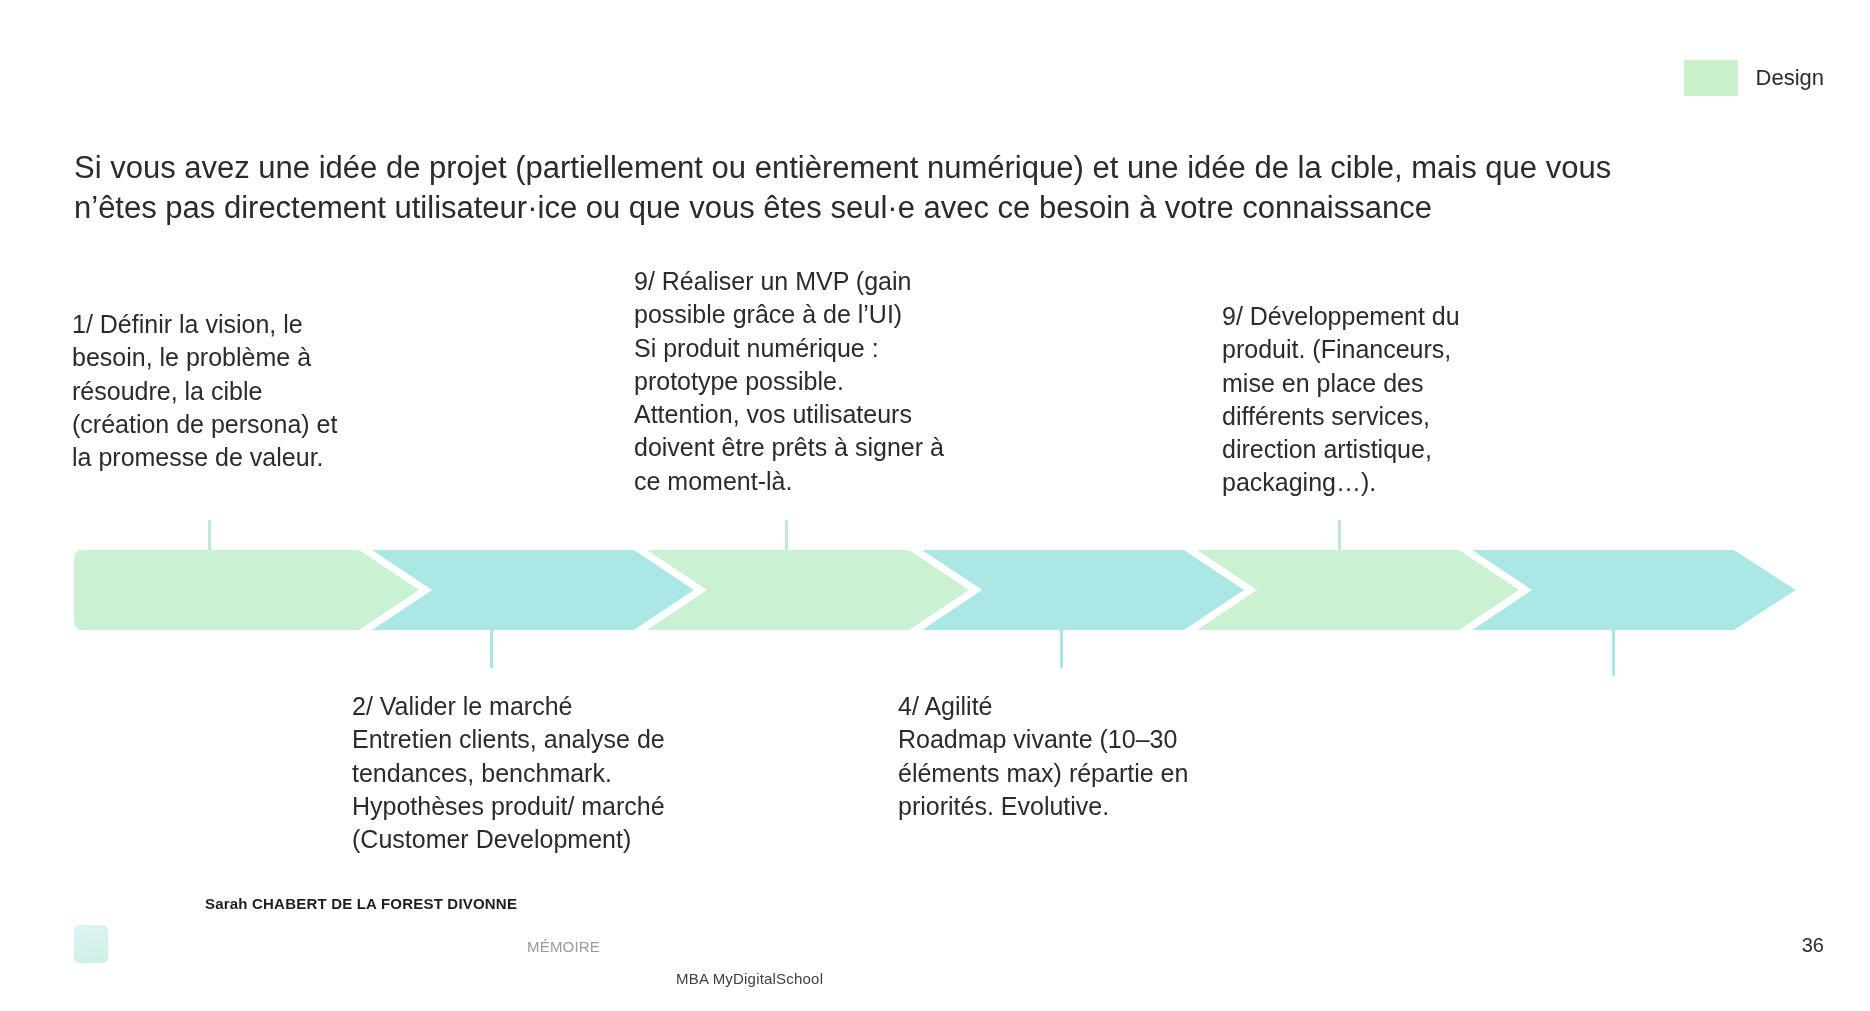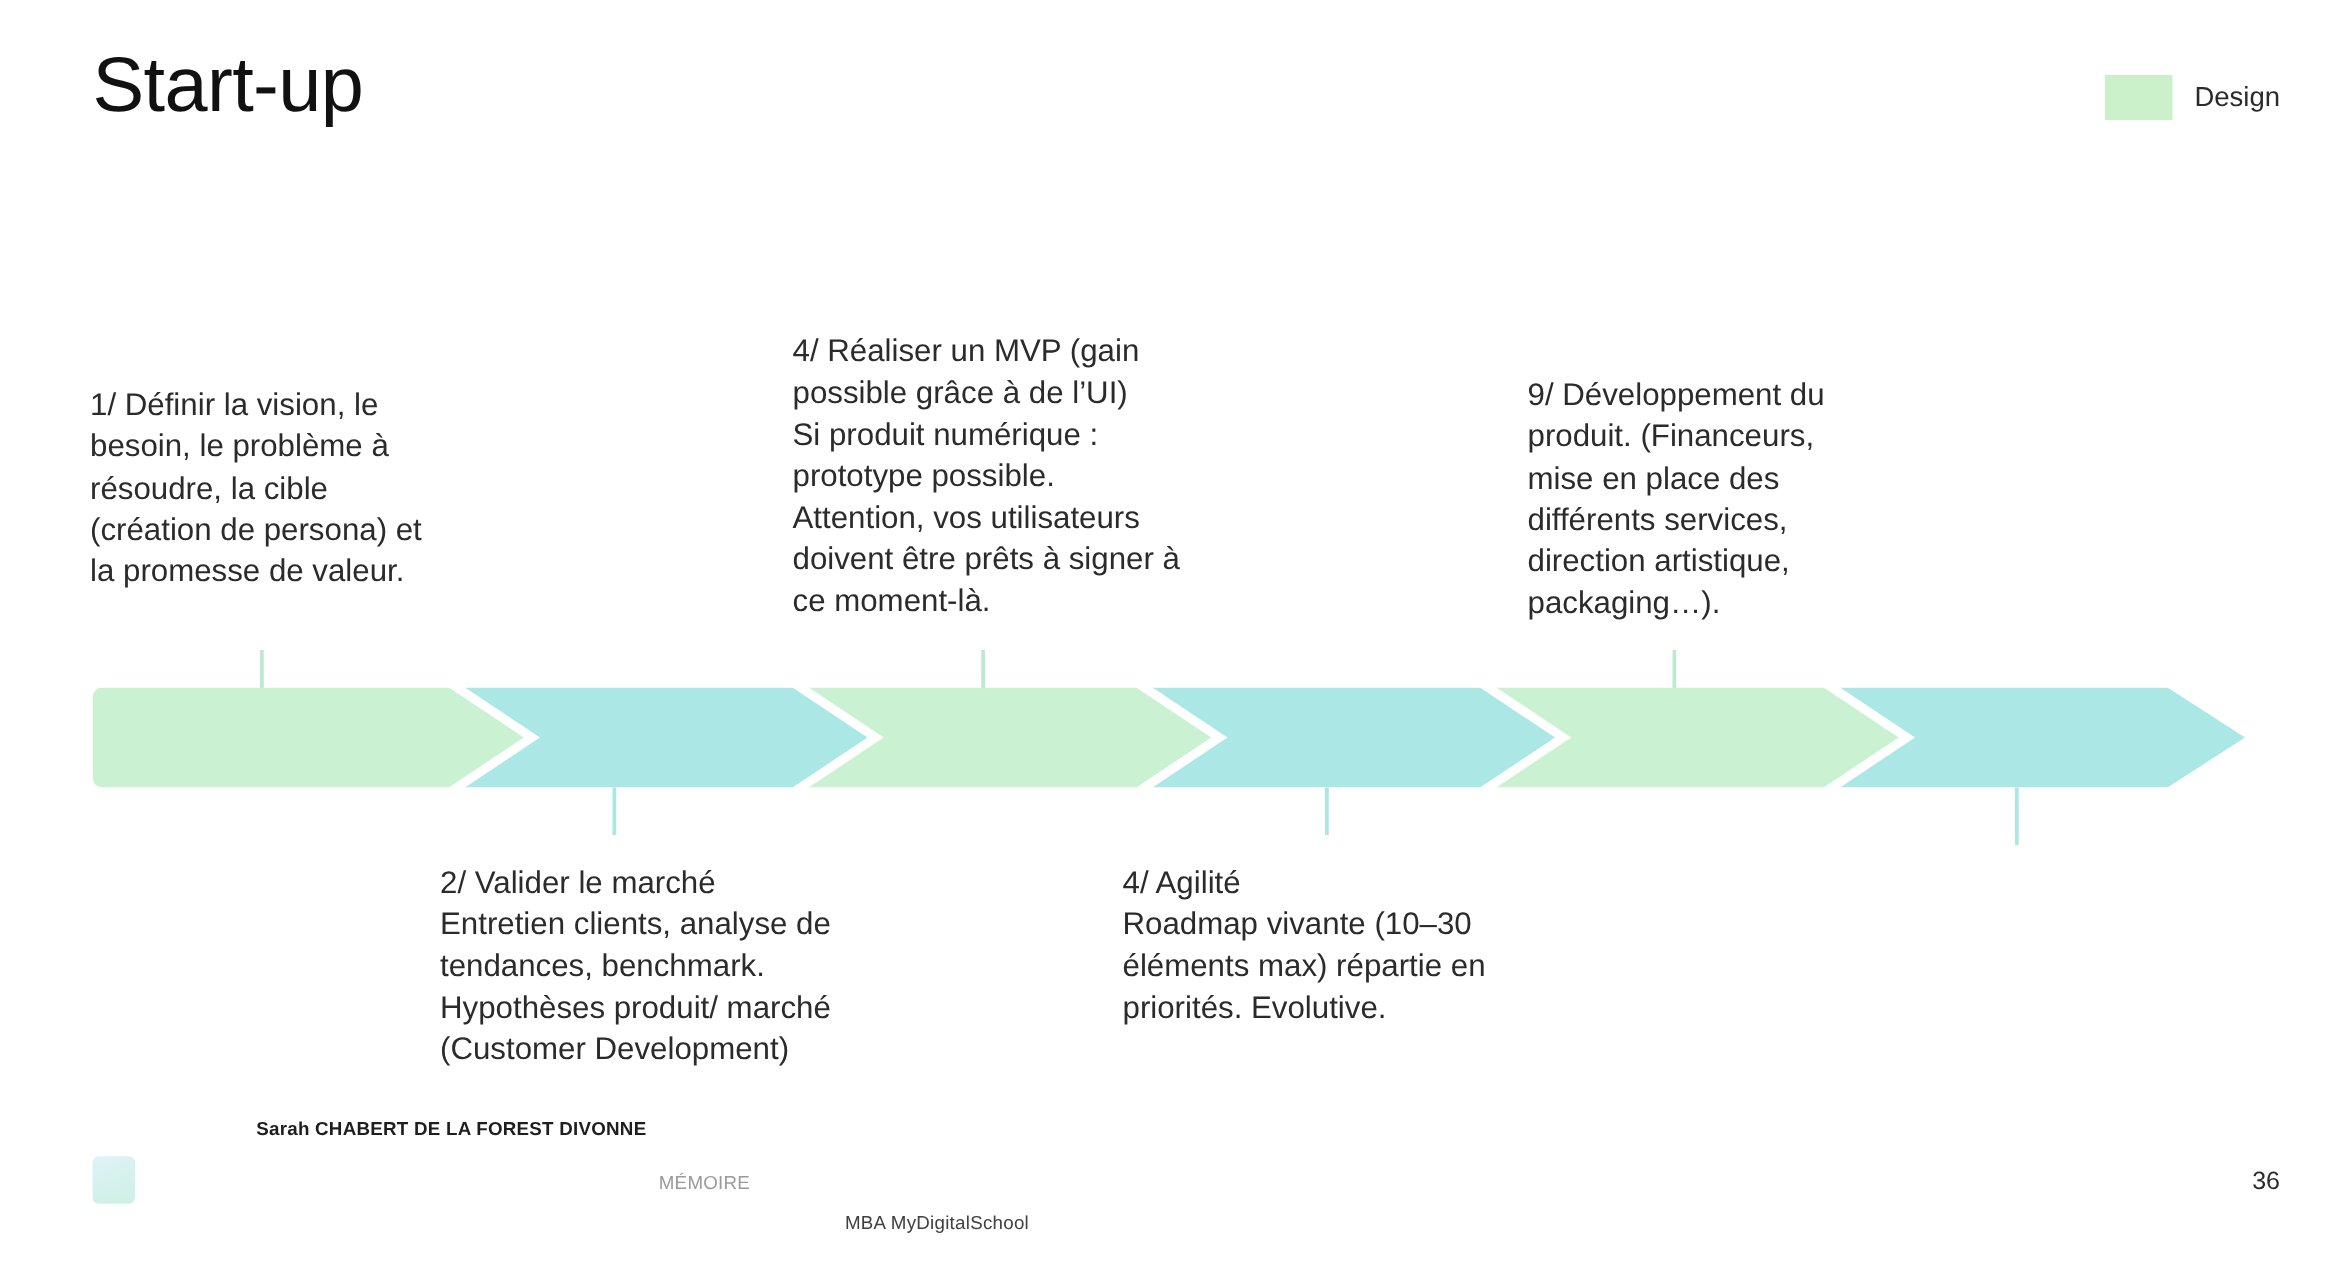--- a/index.html
+++ b/index.html
@@ -143,30 +143,33 @@
     font-size: 20px;
     color: #2b2b2b;
     margin-left: 15px;
   }
 </style>
 </head>
 <body>
 
 <div class="slide">
 
-  <div class="title">Start-up</div>
 
   <div class="legend">
     <div class="legend-swatch"></div>
     <div class="legend-label">Design</div>
   </div>
 
+  <div class="subtitle">
+    <span>Si vous avez une idée de projet (partiellement ou entièrement numérique) et une idée de la cible, mais que vous</span>
+    <span class="l2">n’êtes pas directement utilisateur·ice ou que vous êtes seul·e avec ce besoin à votre connaissance</span>
+  </div>
 
   <div class="note note-1">1/ Définir la vision, le besoin, le problème à résoudre, la cible (création de persona) et la promesse de valeur.</div>
-  <div class="note note-3">4/ Réaliser un MVP (gain possible grâce à de l’UI)
+  <div class="note note-3">9/ Réaliser un MVP (gain possible grâce à de l’UI)
 Si produit numérique : prototype possible.
 Attention, vos utilisateurs doivent être prêts à signer à ce moment-là.</div>
   <div class="note note-5">9/ Développement du produit. (Financeurs, mise en place des différents services, direction artistique, packaging…).</div>
 
   <div class="tick" style="left:208px; top:520px; height:36px;"></div>
   <div class="tick" style="left:785px; top:520px; height:36px;"></div>
   <div class="tick" style="left:1338px; top:520px; height:36px;"></div>
 
   <div class="band">
     <svg viewBox="0 0 1722 80" preserveAspectRatio="none">

